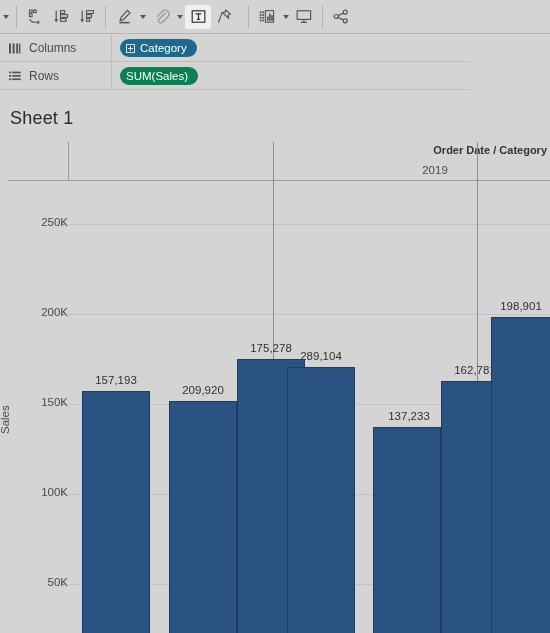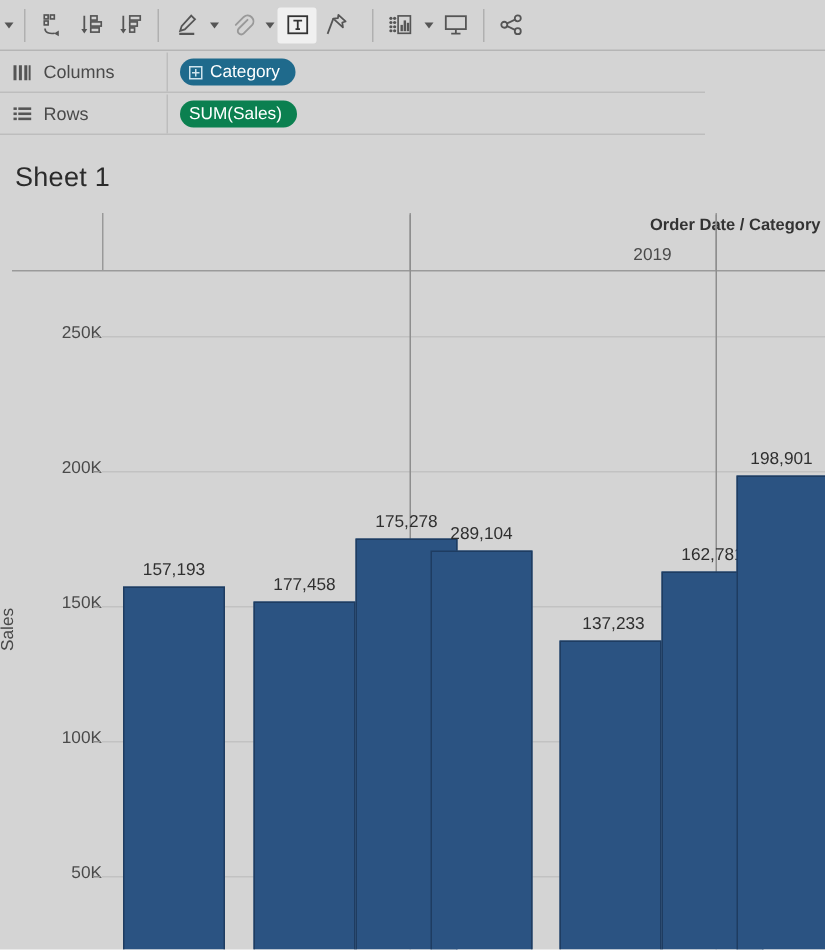--- a/index.html
+++ b/index.html
@@ -506,21 +506,21 @@
       <div class="gridline" style="top:313px;"></div>
       <div class="gridline" style="top:403px;"></div>
 
       <div class="panel-div" style="left:205px;"></div>
       <div class="panel-div" style="left:409px;"></div>
 
       <div class="bar" style="left:14px; width:68px; top:210px; height:284px;"></div>
       <div class="bar-label" style="left:14px; width:68px; top:193px;">157,193</div>
 
       <div class="bar" style="left:101px; width:68px; top:220px; height:274px;"></div>
-      <div class="bar-label" style="left:101px; width:68px; top:203px;">177,458</div>
+      <div class="bar-label" style="left:101px; width:68px; top:203px;">209,920</div>
 
       <div class="bar" style="left:169px; width:68px; top:178px; height:316px;"></div>
       <div class="bar-label" style="left:169px; width:68px; top:161px;">175,278</div>
 
       <div class="bar" style="left:219px; width:68px; top:186px; height:308px;"></div>
       <div class="bar-label" style="left:219px; width:68px; top:169px;">289,104</div>
 
       <div class="bar" style="left:305px; width:68px; top:246px; height:248px;"></div>
       <div class="bar-label" style="left:307px; width:68px; top:229px;">137,233</div>
 

